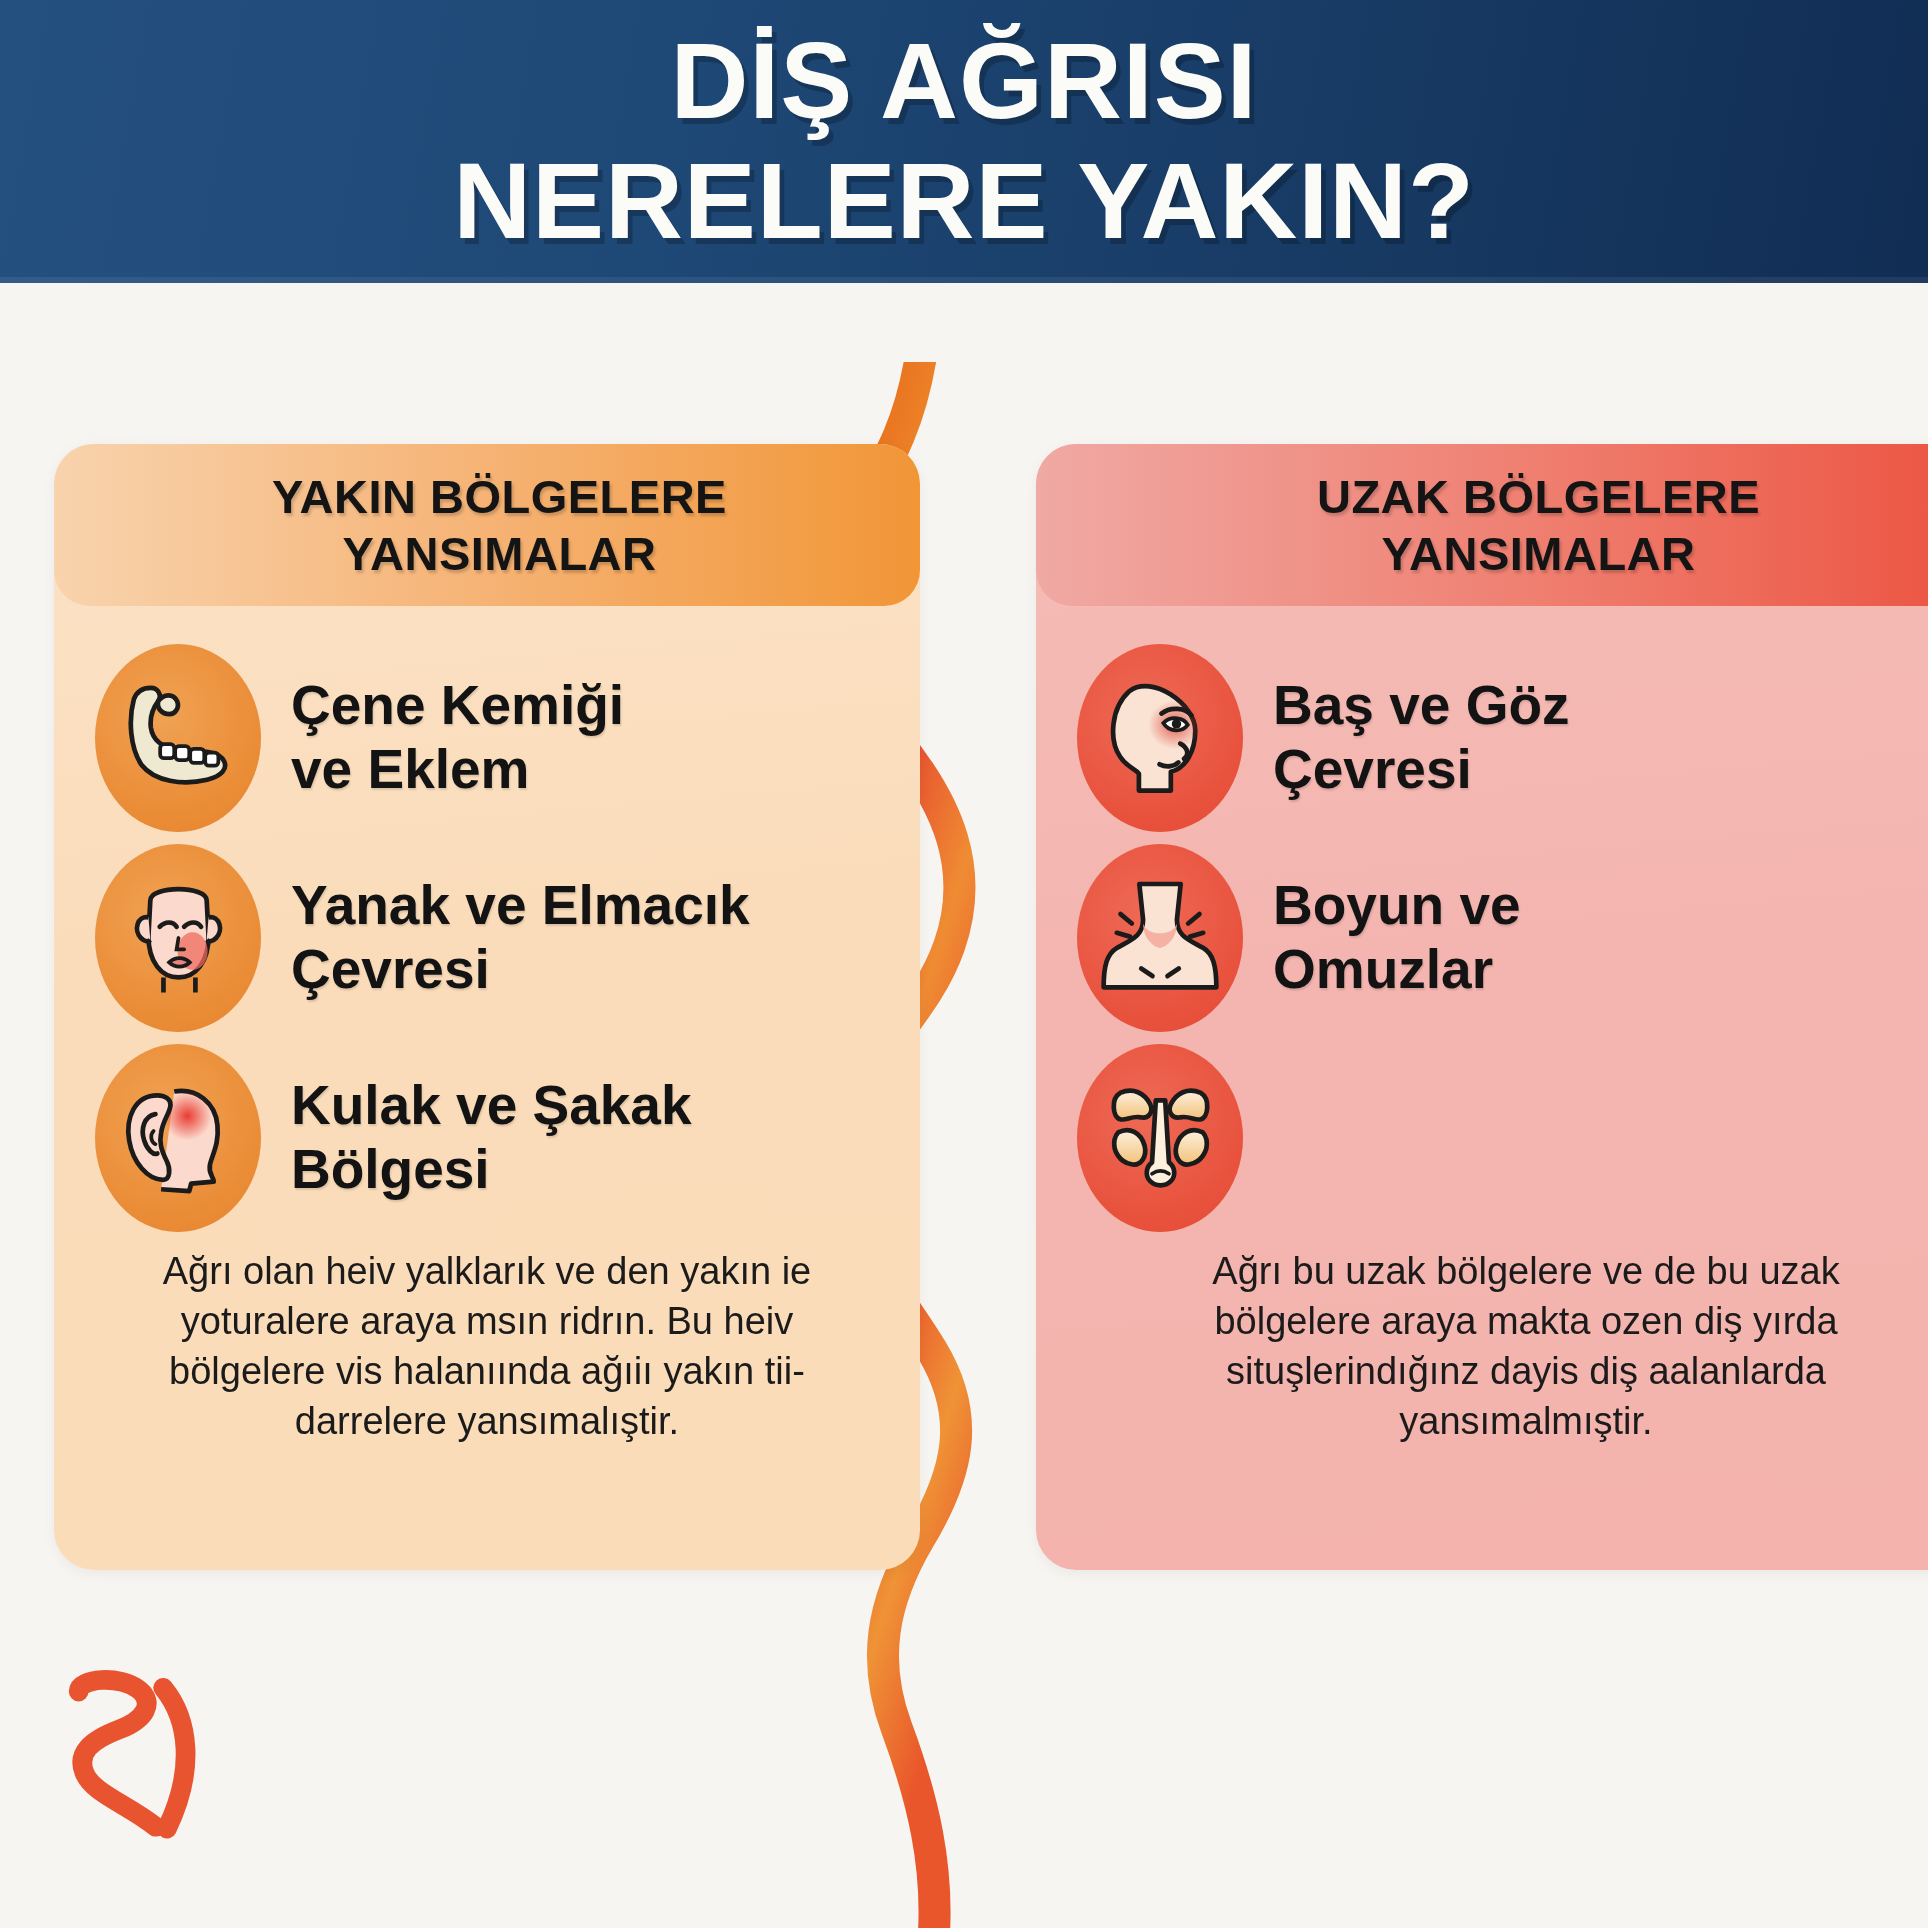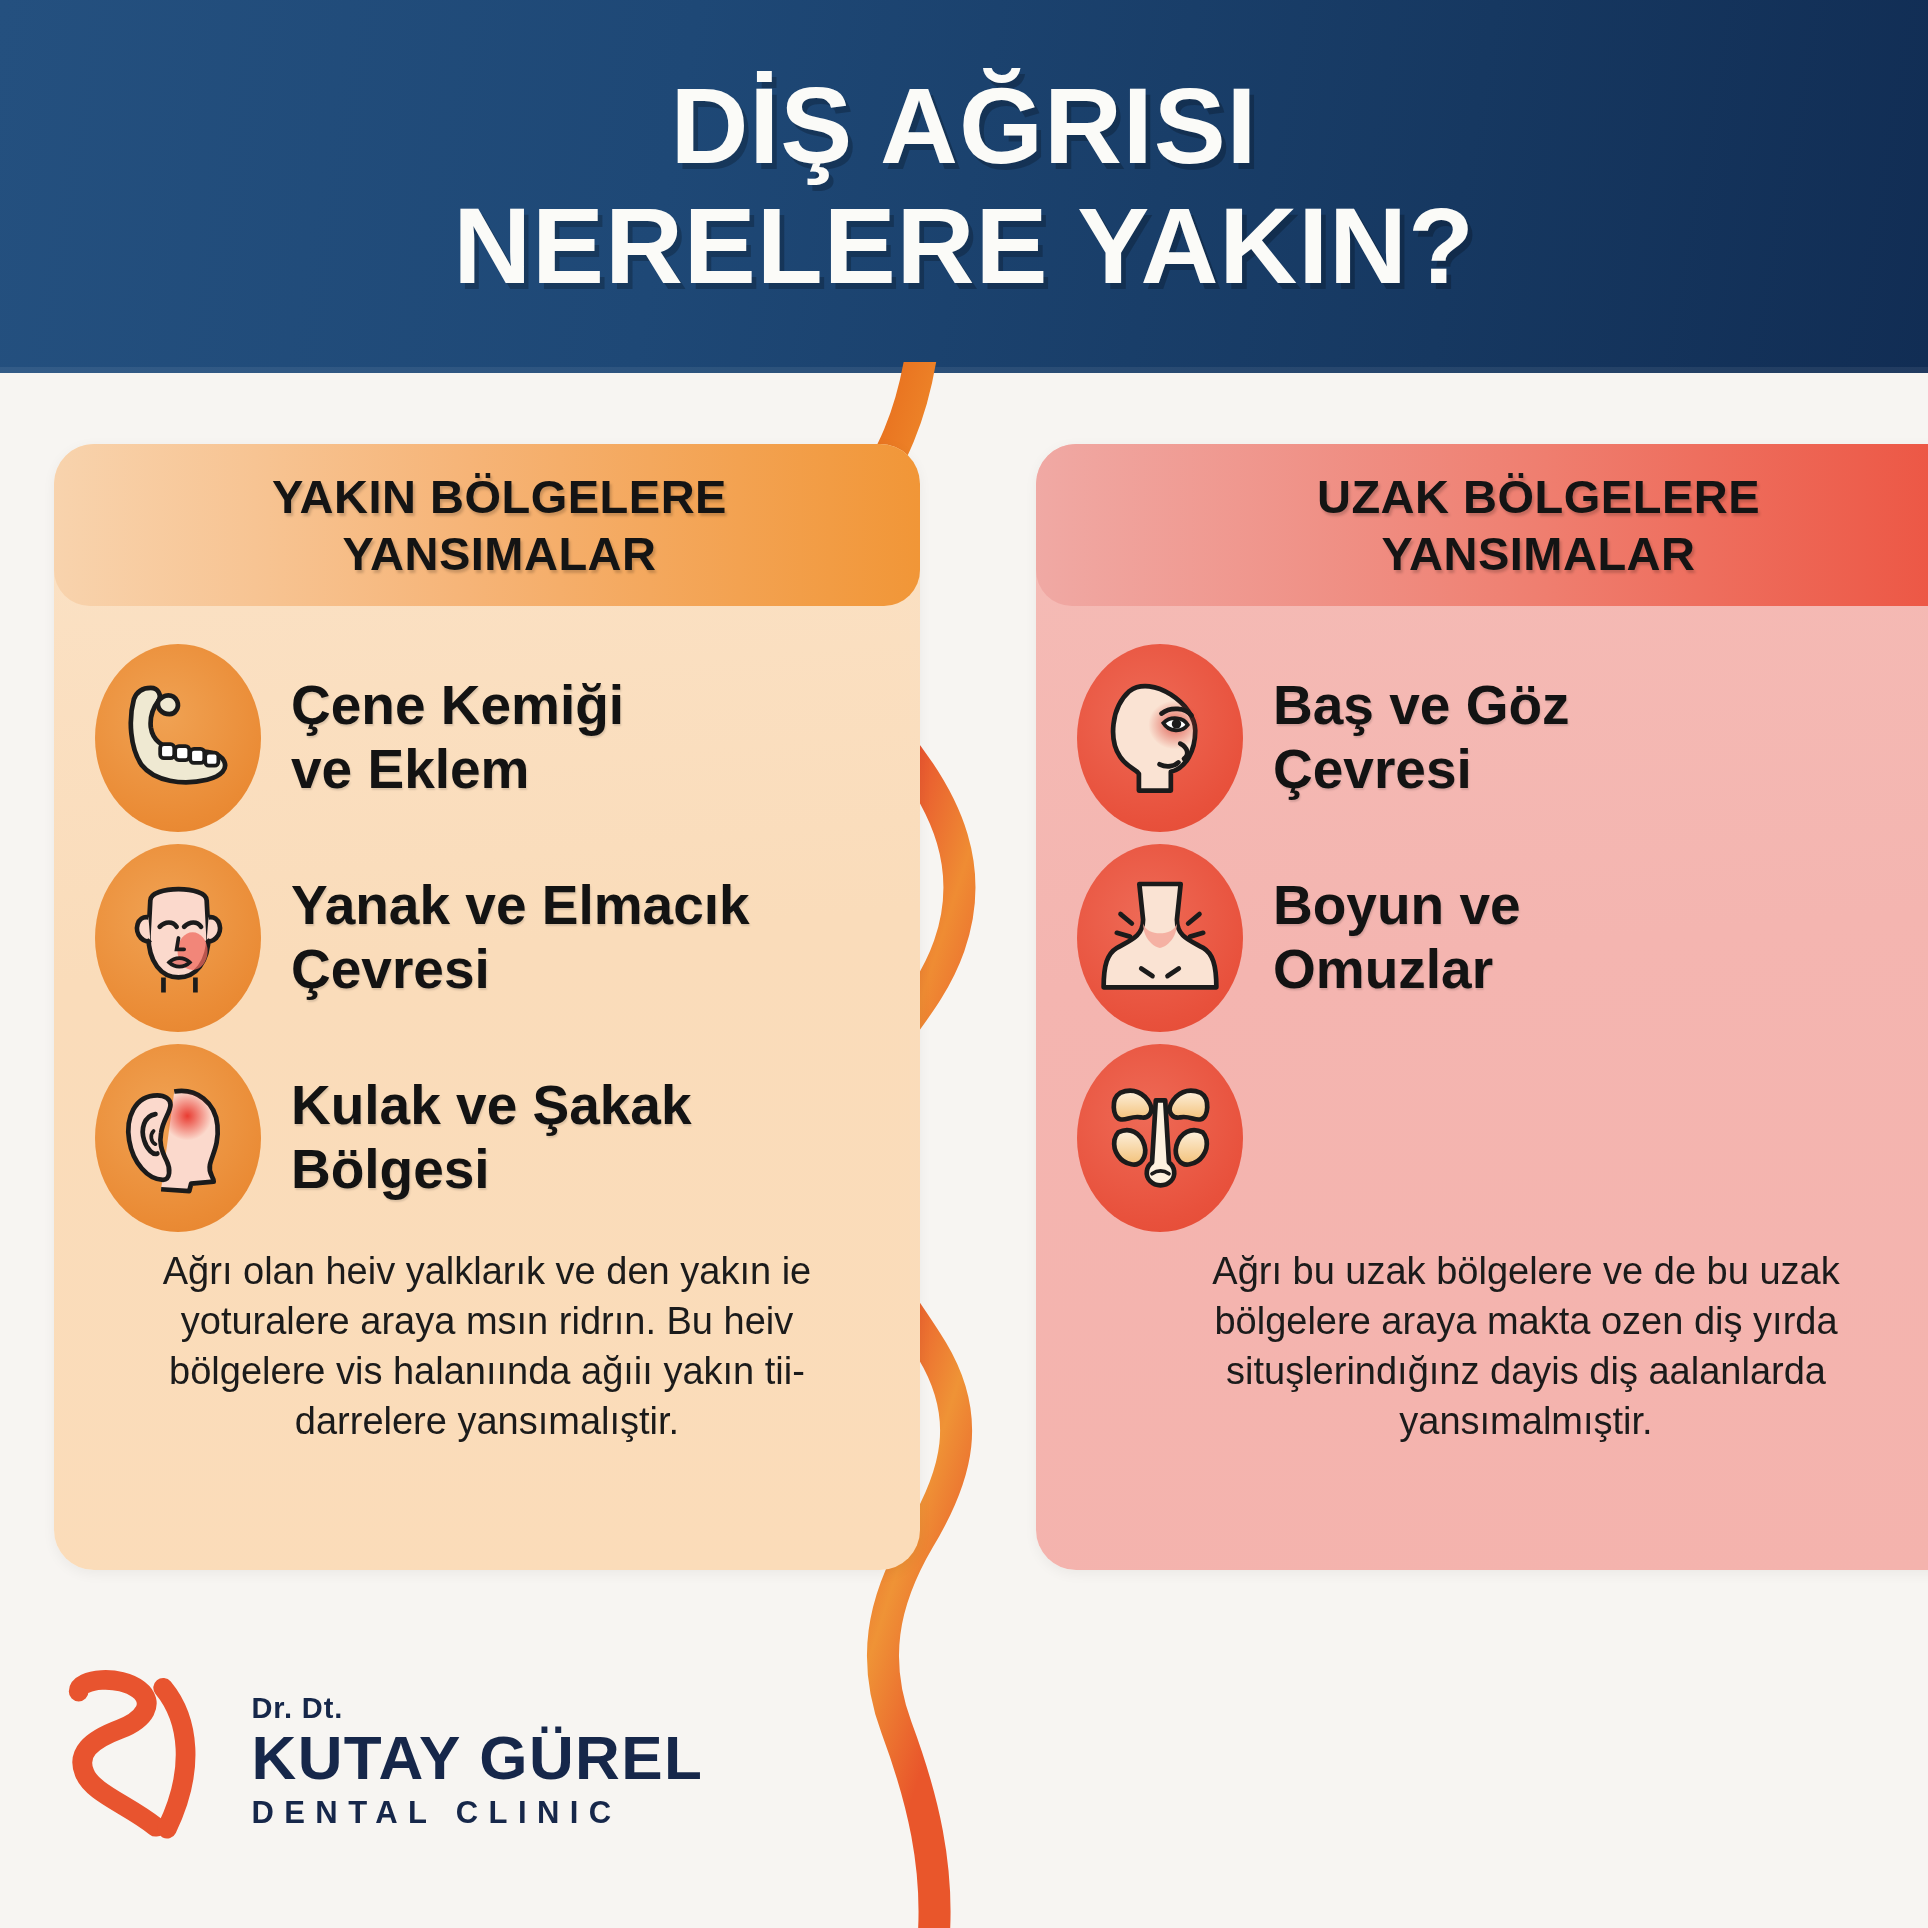--- a/index.html
+++ b/index.html
@@ -6,21 +6,21 @@
   body{
     width:1928px;height:1928px;
     background:#f7f5f2;
     font-family:"Liberation Sans", sans-serif;
     overflow:hidden;
     position:relative;
   }
 
   
   .header{
-    position:absolute;left:0;top:0;width:1928px;height:373px;
+    position:absolute;left:0;top:0;width:1928px;height:283px;
     background:linear-gradient(100deg,#24507f 0%,#1e4876 35%,#163861 75%,#112d54 100%);
     display:flex;flex-direction:column;align-items:center;justify-content:center;
     overflow:hidden;
   }
   .header::after{
     content:"";position:absolute;left:0;right:0;bottom:0;height:5.6px;
     background:rgba(255,255,255,.07);
   }
   .title-line{
     color:#fbfbf8;
@@ -339,19 +339,14 @@
 </div>
 
 <div class="logo">
   <svg width="169" height="188" viewBox="0 0 180 200">
     <g fill="none" stroke="#e8542f" stroke-width="21" stroke-linecap="round" stroke-linejoin="round">
       <path d="M22 26 C22 12 66 8 86 24 C104 38 92 56 66 66
                C34 78 20 92 28 112 C36 134 74 146 104 170"></path>
       <path d="M112 22 C140 56 146 110 116 172"></path>
     </g>
   </svg>
-  <div class="logo-text">
-    <div class="logo-pre">Dr. Dt.</div>
-    <div class="logo-name">KUTAY GÜREL</div>
-    <div class="logo-sub">DENTAL CLINIC</div>
-  </div>
 </div>
 
 
 </body></html>

